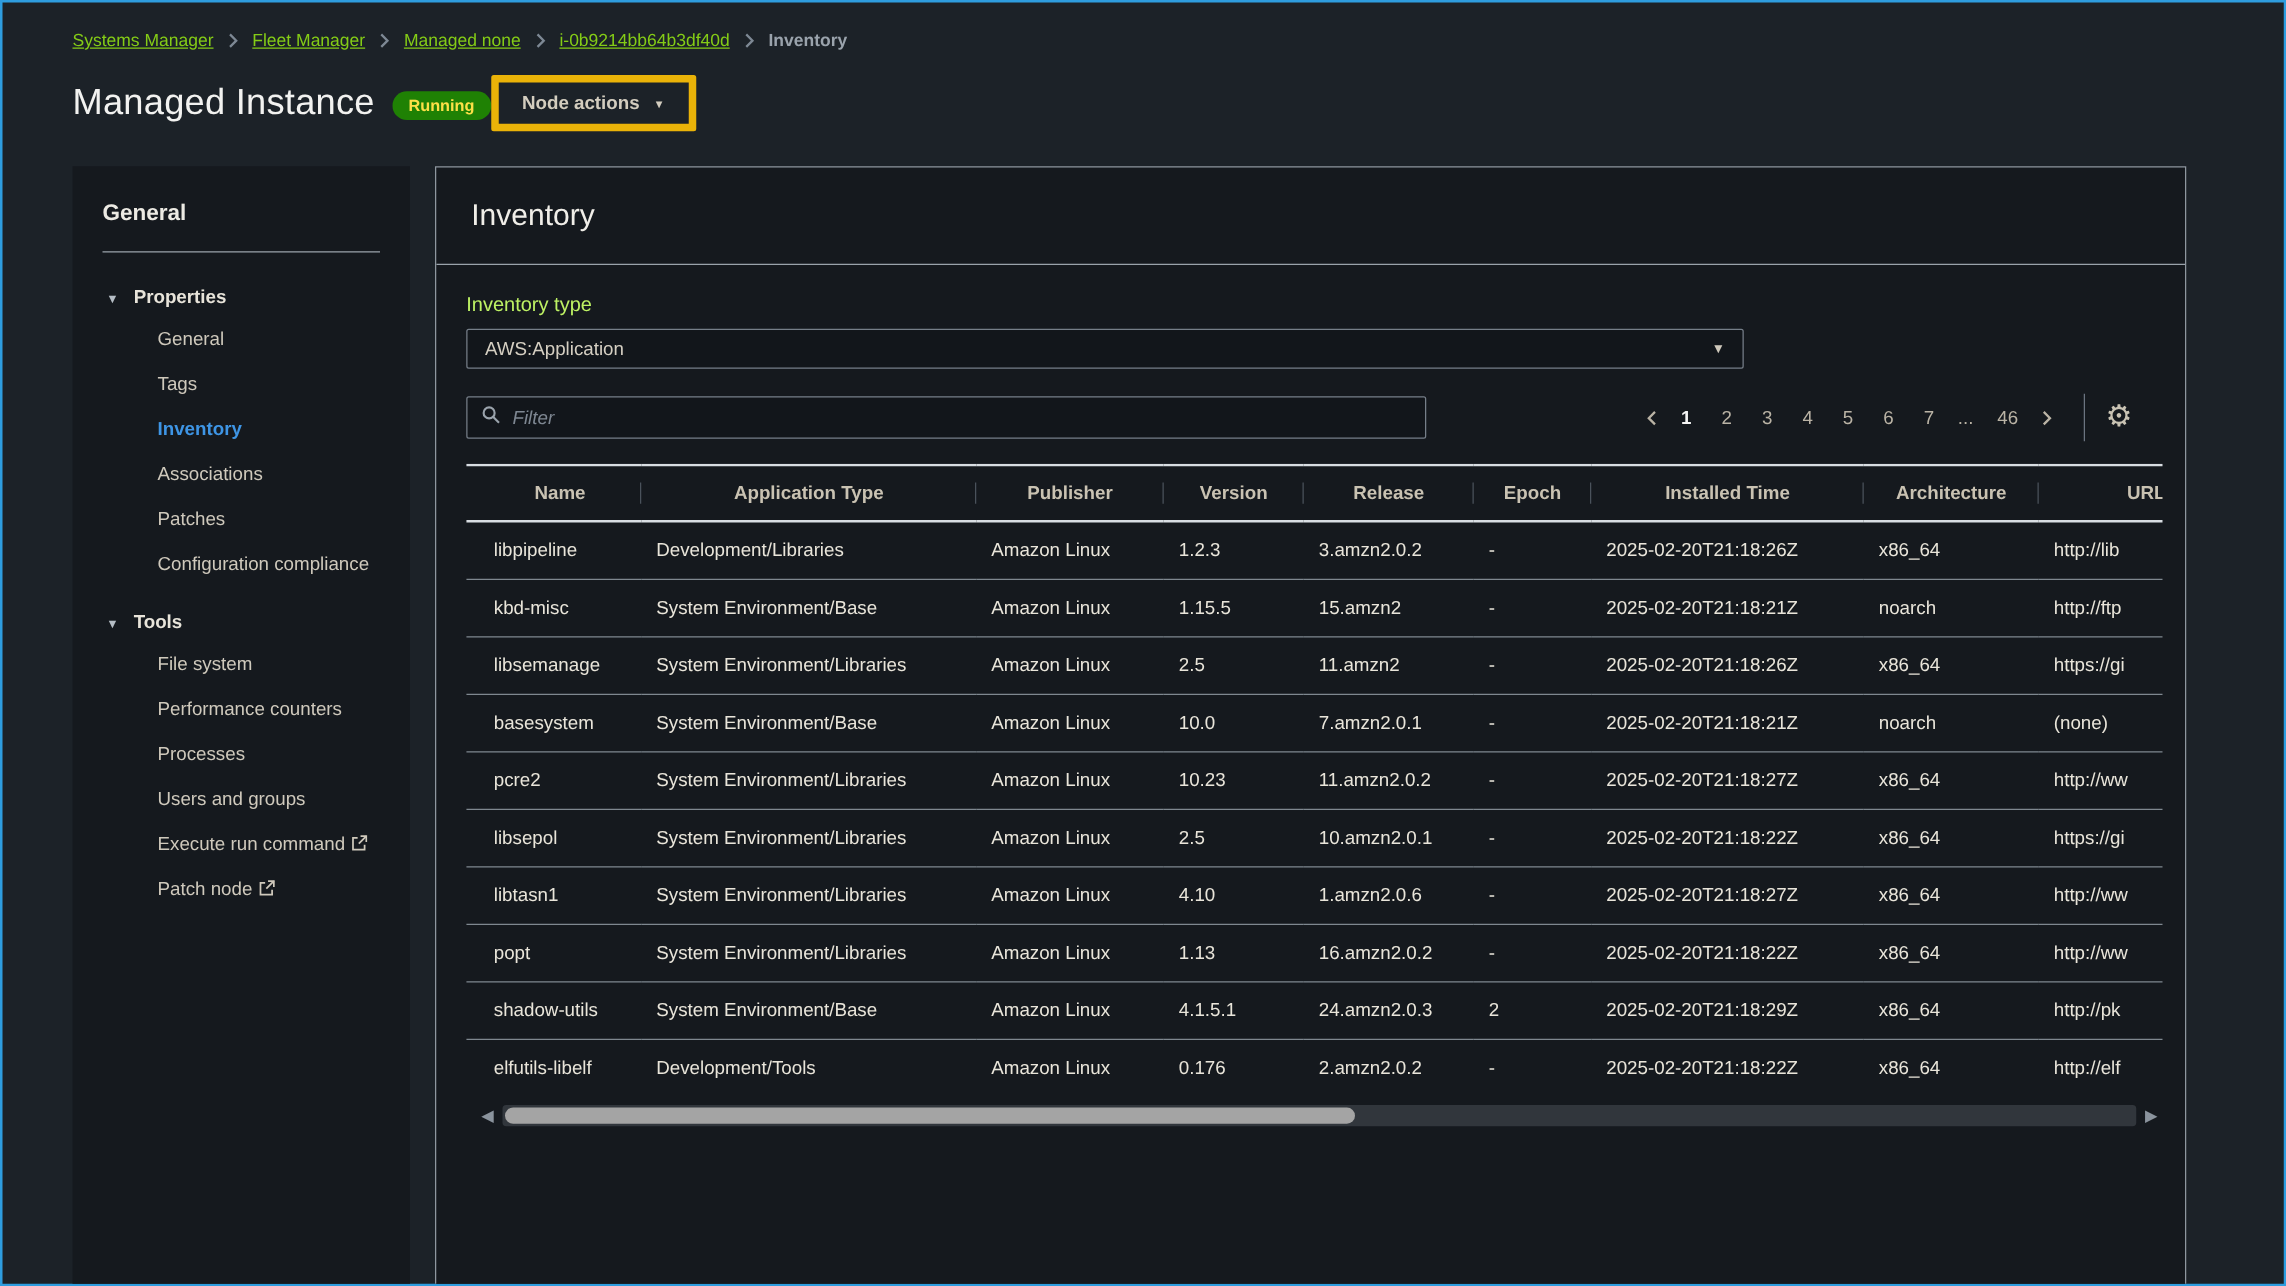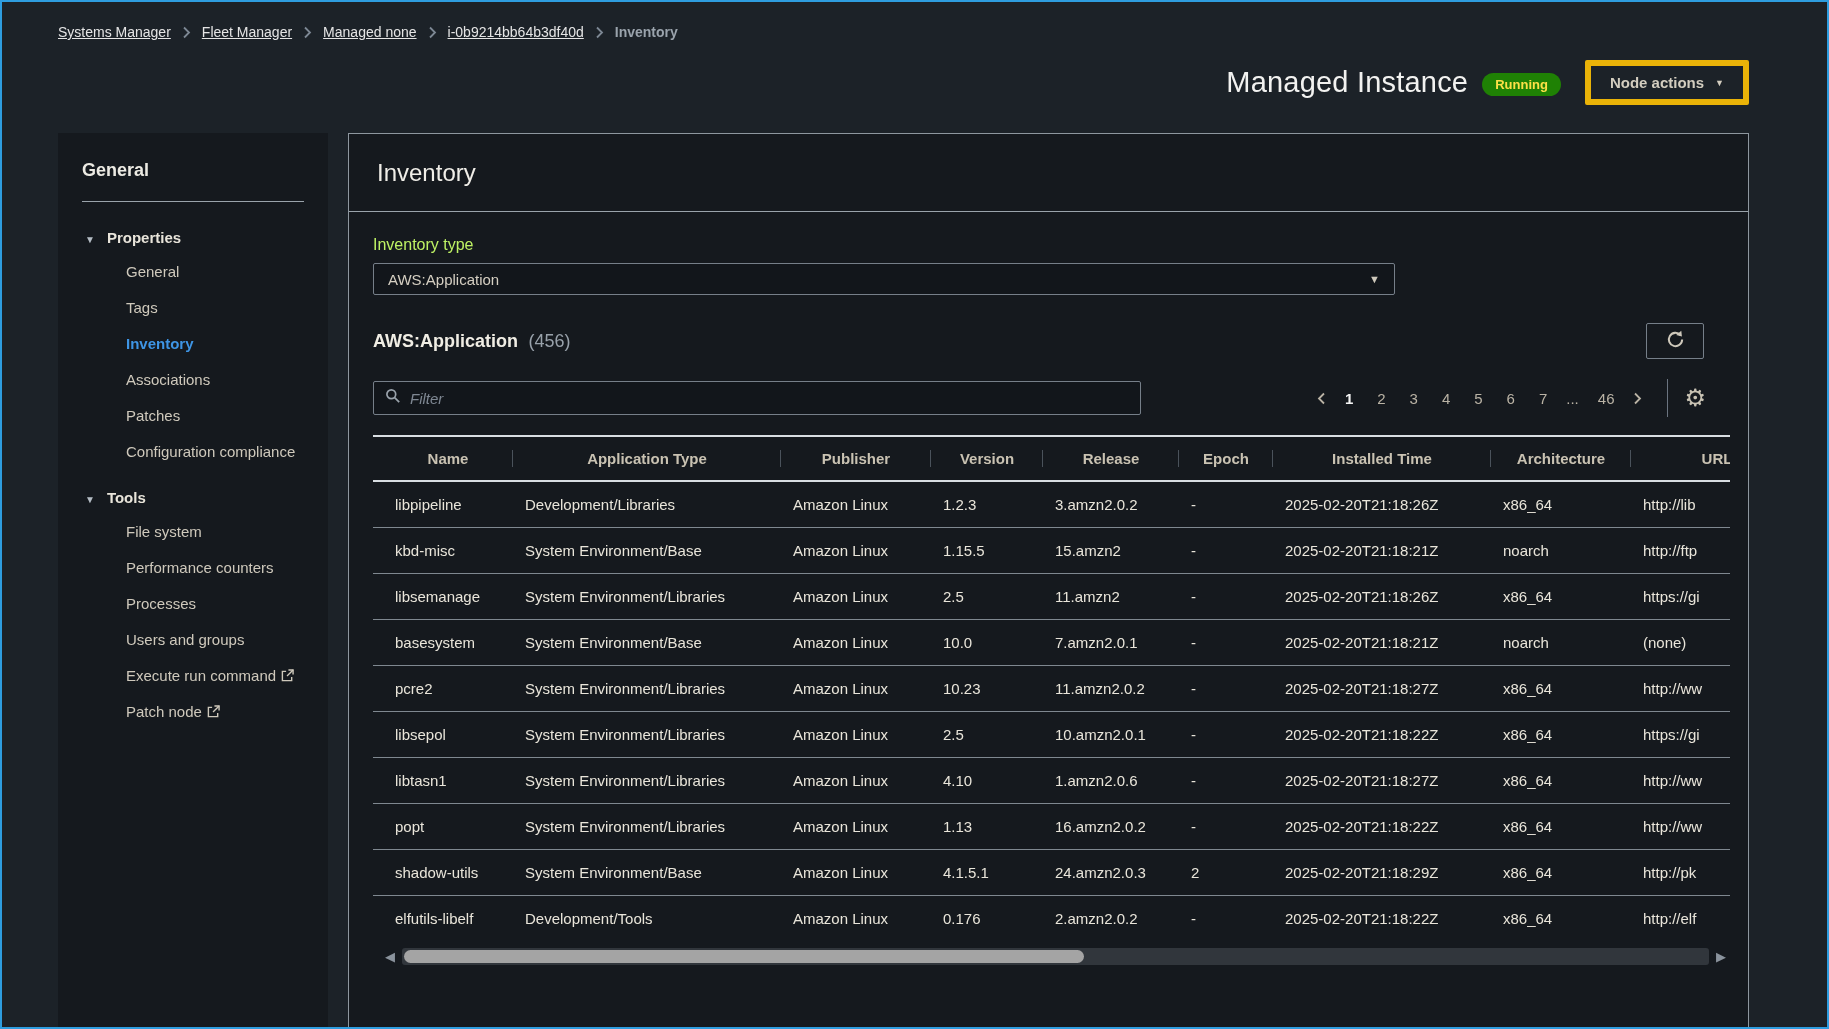--- a/index.html
+++ b/index.html
@@ -8,26 +8,26 @@
     background: #1c2228;
     border: 2px solid #2e9ddf;
     font-family: "Liberation Sans", sans-serif;
     overflow: hidden;
     color: #cfc9bc;
   }
   .page { padding: 0 78px 0 56px; }
 
   
   .breadcrumb { margin-top: 22px; display: flex; align-items: center; gap: 11px; font-size: 14px; }
-  .breadcrumb a { color: #e5e5e5; text-decoration: underline; cursor: pointer; }
+  .breadcrumb a { color: #84cc16; text-decoration: underline; cursor: pointer; }
   .breadcrumb .crumb-sep { display: inline-flex; align-items: center; margin-top: 1px; }
   .breadcrumb .current { color: #9aa3ac; font-weight: 700; }
 
   
-  .title-row { margin-top: 20px; display: flex; justify-content: flex-end; align-items: center; gap: 24px; }
+  .title-row { margin-top: 20px; display: flex; justify-content: flex-start; align-items: center; }
   .title-wrap { display: flex; align-items: center; gap: 14px; }
   h1 { font-size: 29px; font-weight: 400; color: #f2f2f0; letter-spacing: .2px; }
   .badge { background: #1f8104; color: #fde047; font-size: 13px; font-weight: 700;
            padding: 4px 13px; border-radius: 13px; margin-top: 4px; }
   .btn { background: transparent; border: 6px solid #eab308; border-radius: 2px;
          color: #d3cdbf; font-weight: 700; font-size: 15px; padding: 8px 19px;
          display: inline-flex; align-items: center; gap: 11px; cursor: pointer;
          font-family: "Liberation Sans", sans-serif; }
   .btn .tri { font-size: 9px; color: #d3cdbf; }
 
@@ -182,34 +182,20 @@
         <h3>Inventory</h3>
       </div>
       <div class="panel-body">
 
         <div class="field-label">Inventory type</div>
         <div class="select">
           <span>AWS:Application</span>
           <span class="tri">▼</span>
         </div>
 
-        <div class="results-header">
-          <div>
-            <span class="results-title">AWS:Application</span>
-            <span class="results-count">(456)</span>
-          </div>
-          <button class="icon-btn">
-            <span>
-              <svg width="19" height="19" viewBox="0 0 16 16">
-                <path d="M13.6 8a5.6 5.6 0 1 1-1.45-3.76" fill="none" stroke="#cfc9bc" stroke-width="1.7"></path>
-                <polygon points="12.9,0.6 13.4,5.5 8.6,4.3" fill="#cfc9bc"></polygon>
-              </svg>
-            </span>
-          </button>
-        </div>
 
         <div class="filter-row">
           <div class="search-box">
             <span>
               <svg width="16" height="16" viewBox="0 0 16 16">
                 <circle cx="6.3" cy="6.3" r="4.4" fill="none" stroke="#9aa3ac" stroke-width="1.7"></circle>
                 <line x1="9.6" y1="9.6" x2="14.2" y2="14.2" stroke="#9aa3ac" stroke-width="1.7"></line>
               </svg>
             </span>
             <input type="text" placeholder="Filter" style="">

